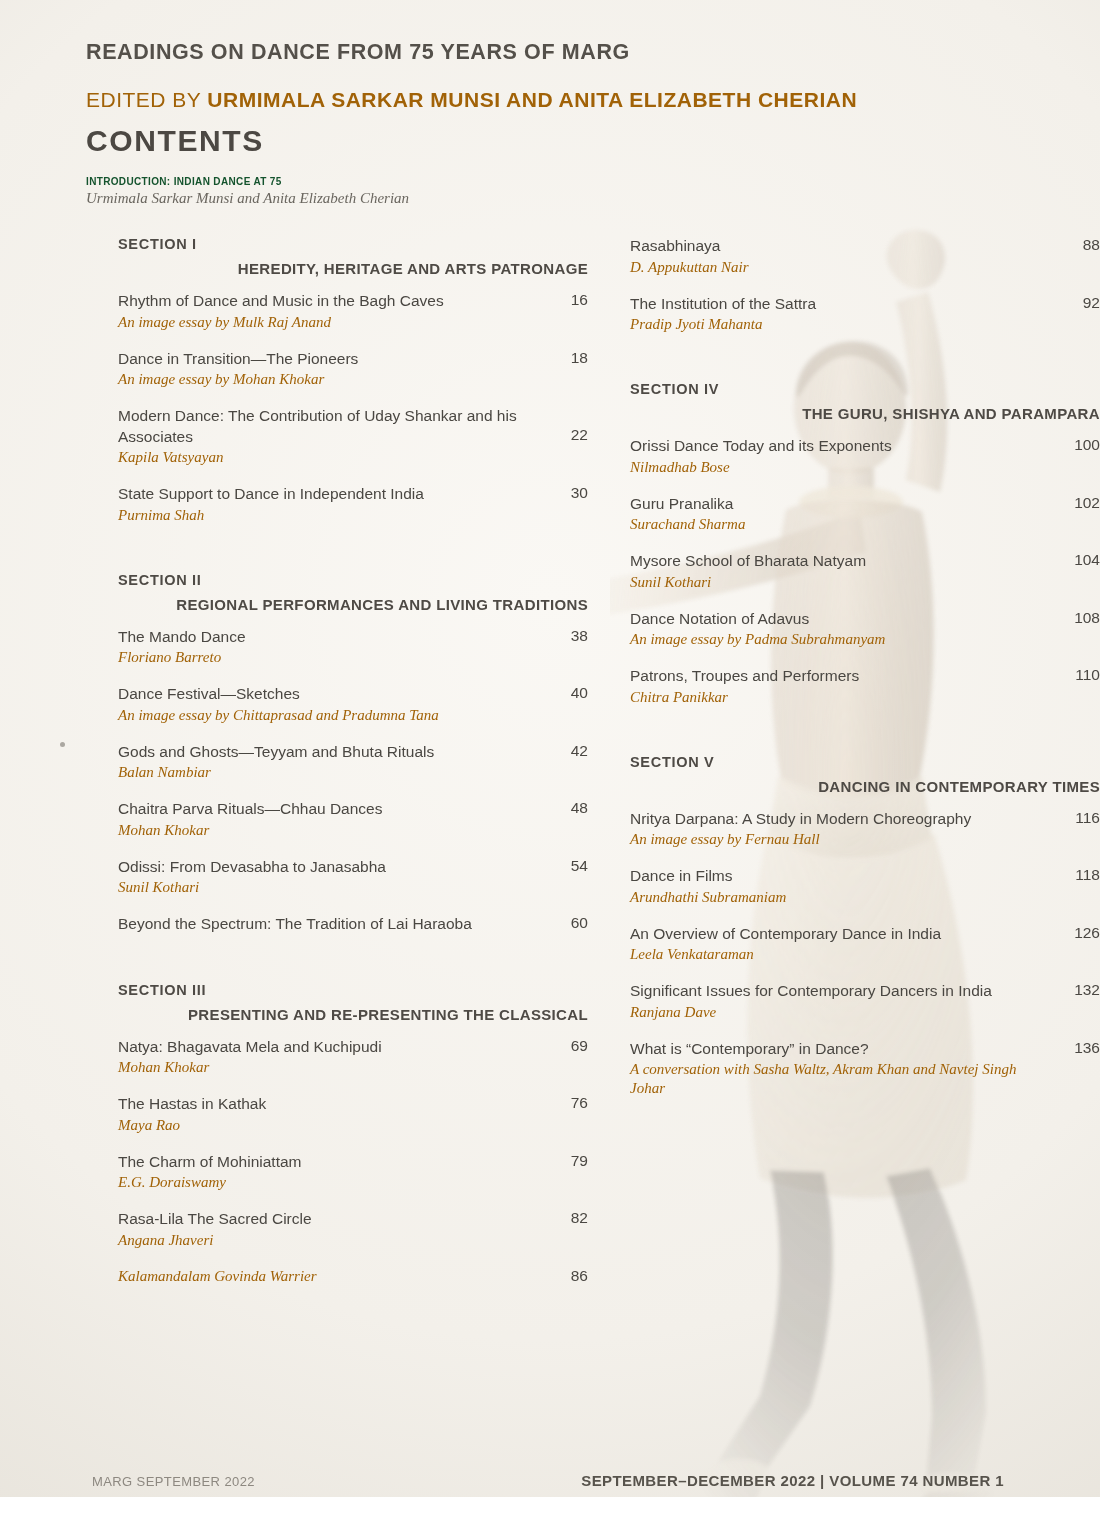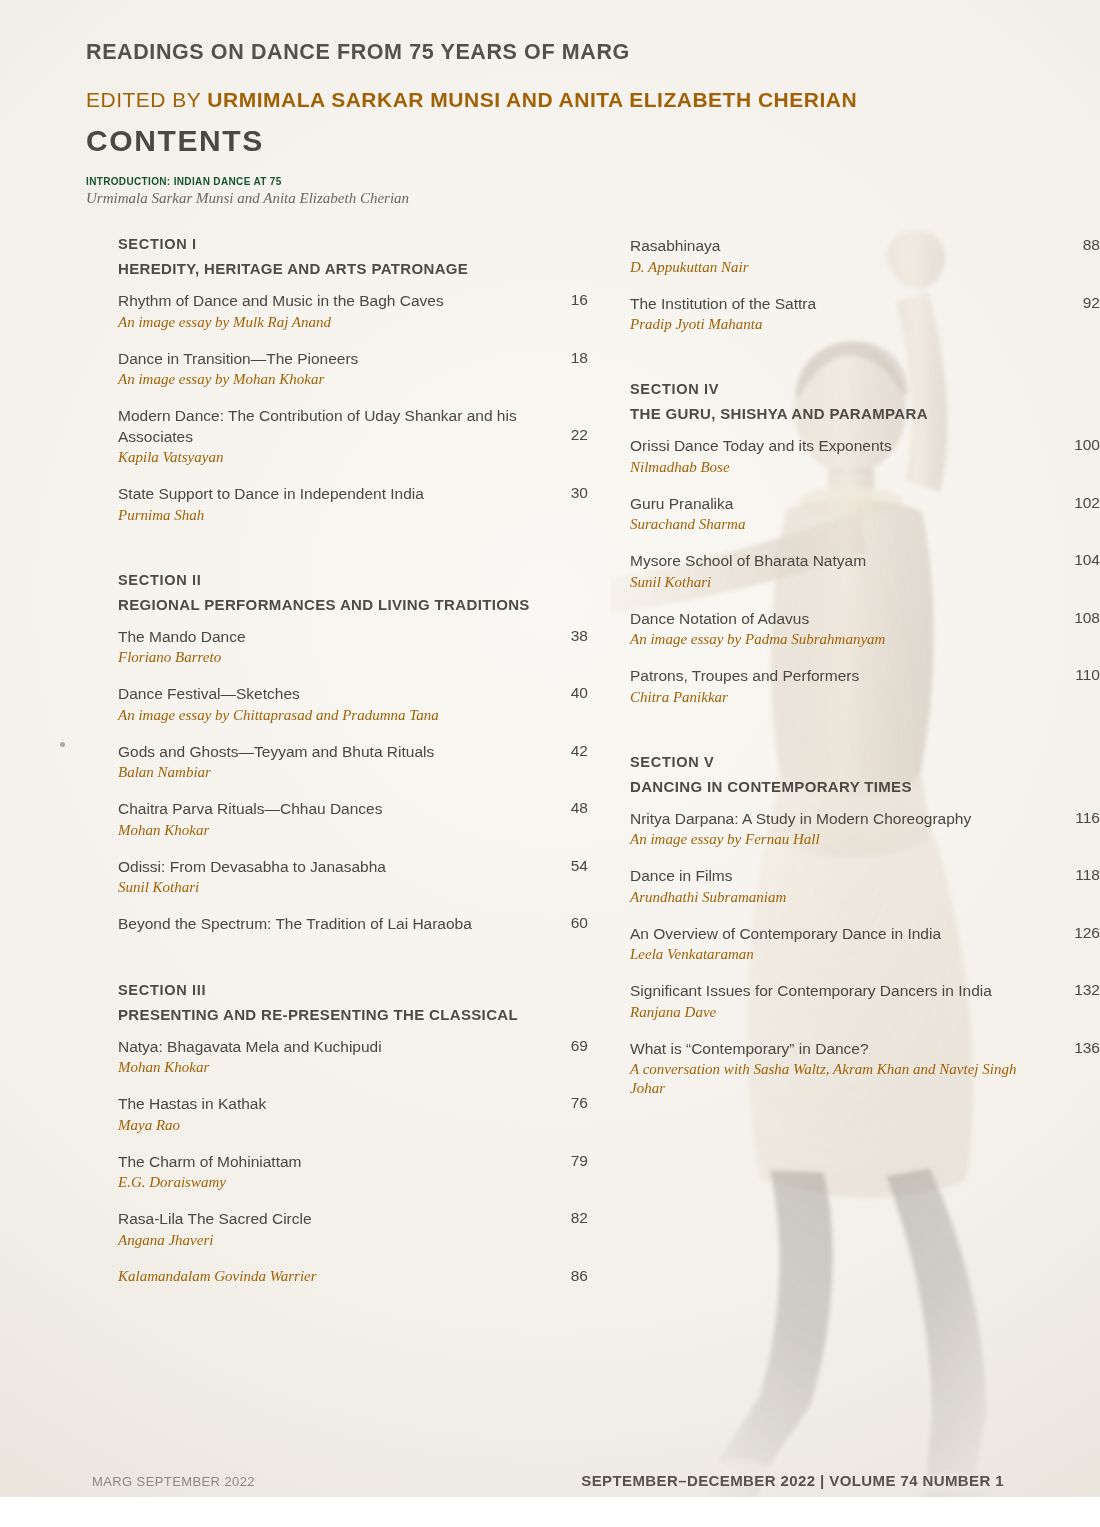--- a/index.html
+++ b/index.html
@@ -109,20 +109,21 @@
     font-weight: bold;
     letter-spacing: 0.7px;
     color: #4e4a45;
   }
   .section-name {
     margin-top: 8px;
     font-size: 15px;
     font-weight: bold;
     letter-spacing: 0.35px;
     color: #4e4a45;
+    text-align: right;
   }
 
   .entry {
     position: relative;
     margin-bottom: 17px;
     padding-right: 62px;
   }
   .entry-title {
     font-size: 15.5px;
     line-height: 20.5px;

